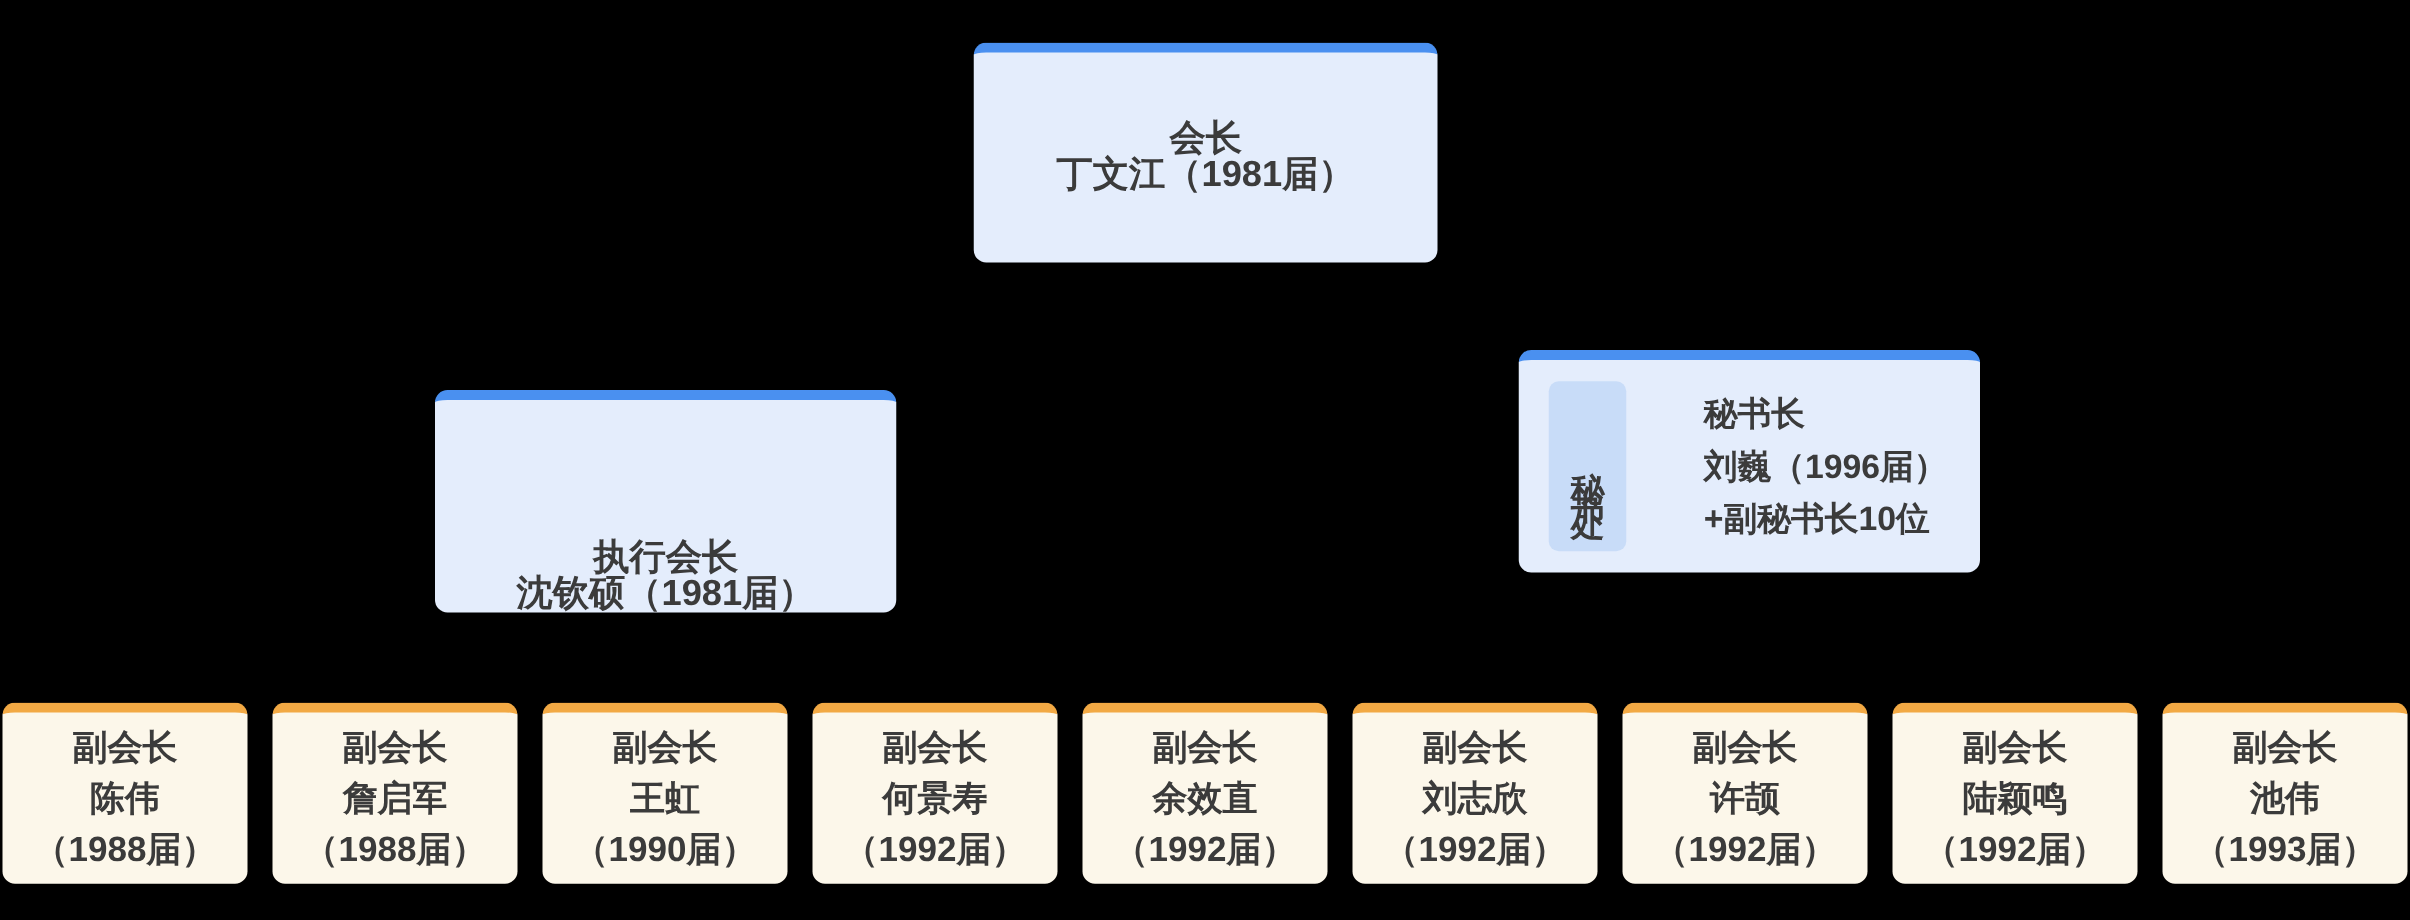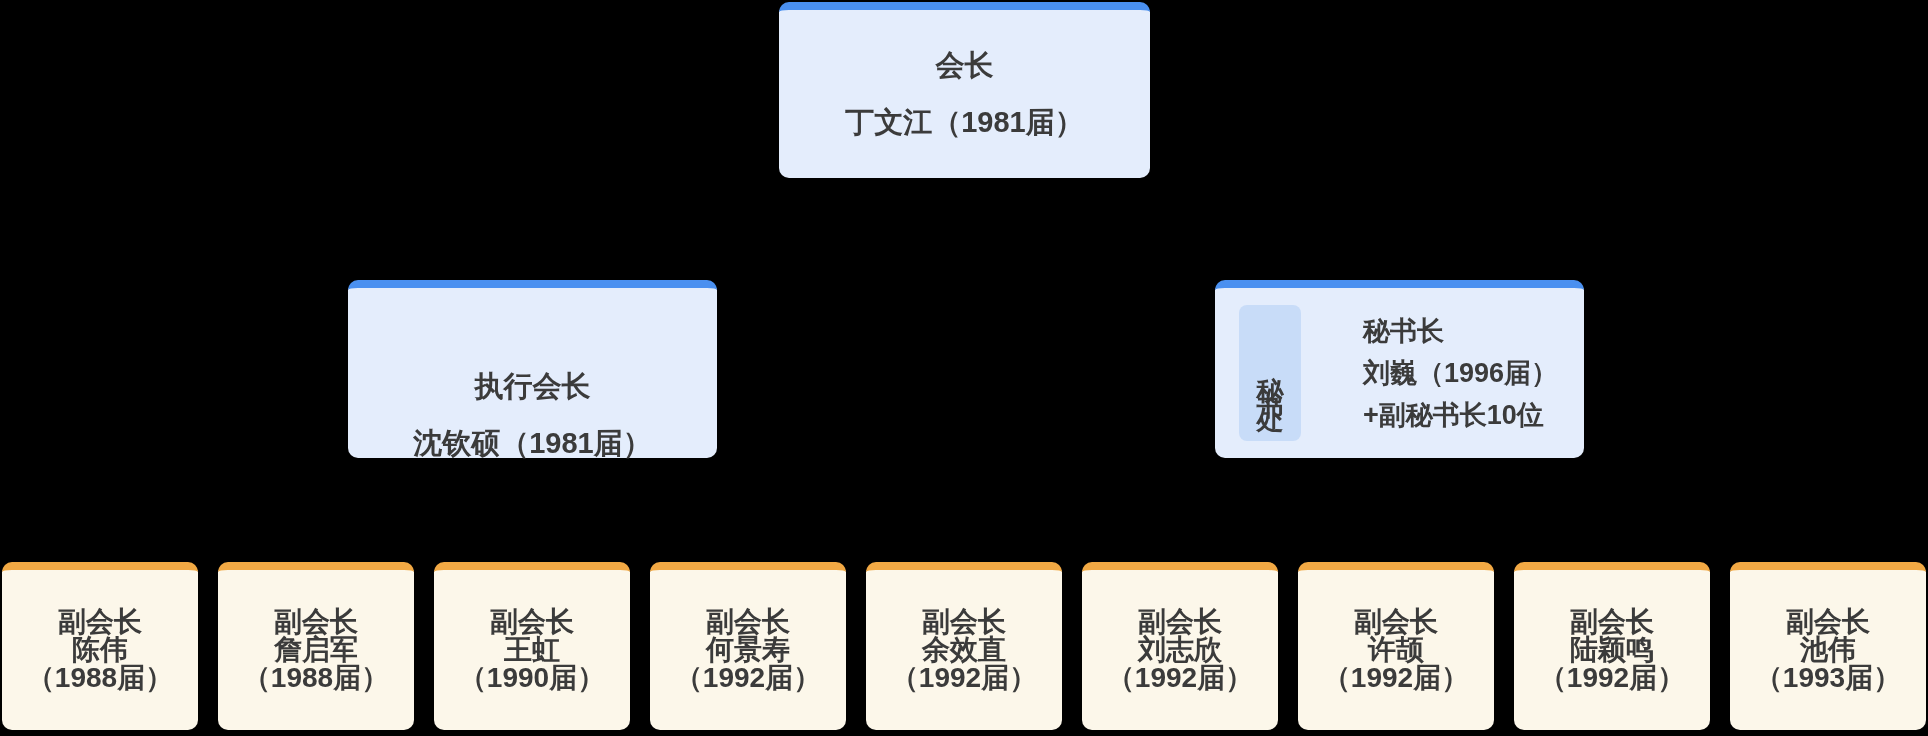--- a/index.html
+++ b/index.html
@@ -35,22 +35,22 @@
   }
   .node.cream {
     background: var(--cream_body);
     border-top: 8px solid var(--orange_accent);
   }
   .two-line {
     display: flex;
     flex-direction: column;
     align-items: center;
     justify-content: center;
-    gap: 28px;
     text-align: center;
+    margin-top: 32px;
   }
   .two-line .line { font-size: 29px; line-height: 29px; }
 
   .node.chairman  { left: 779px;  top: 2px;   width: 371px; height: 176px; }
   .node.exec      { left: 348px;  top: 280px; width: 369px; height: 178px; justify-content: flex-end; }
   .node.secretariat {
     left: 1215px; top: 280px; width: 369px; height: 178px;
     display: flex; flex-direction: row; align-items: center;
     padding-left: 24px; gap: 22px;
   }
@@ -62,24 +62,24 @@
     font-size: 27px;
     writing-mode: vertical-lr;
     text-orientation: upright;
     letter-spacing: 14px;
     text-indent: 7px;
   }
   .sec-lines { display: flex; flex-direction: column; margin-left: 40px; }
   .sec-lines .line { font-size: 27px; line-height: 42px; text-align: left; }
 
   .node.vice {
-    top: 562px; width: 196px; height: 168px;
+    top: 562px; width: 196px; height: 145px;
     display: flex; flex-direction: column;
     align-items: center; justify-content: center;
-    text-align: center;
+    gap: 13px; text-align: center;
   }
   .node.vice .line { font-size: 28px; line-height: 28px; }
 </style>
 </head>
 <body>
 
 <div class="canvas">
 
   <div class="node blue chairman two-line">
     <div class="line">会长</div>

